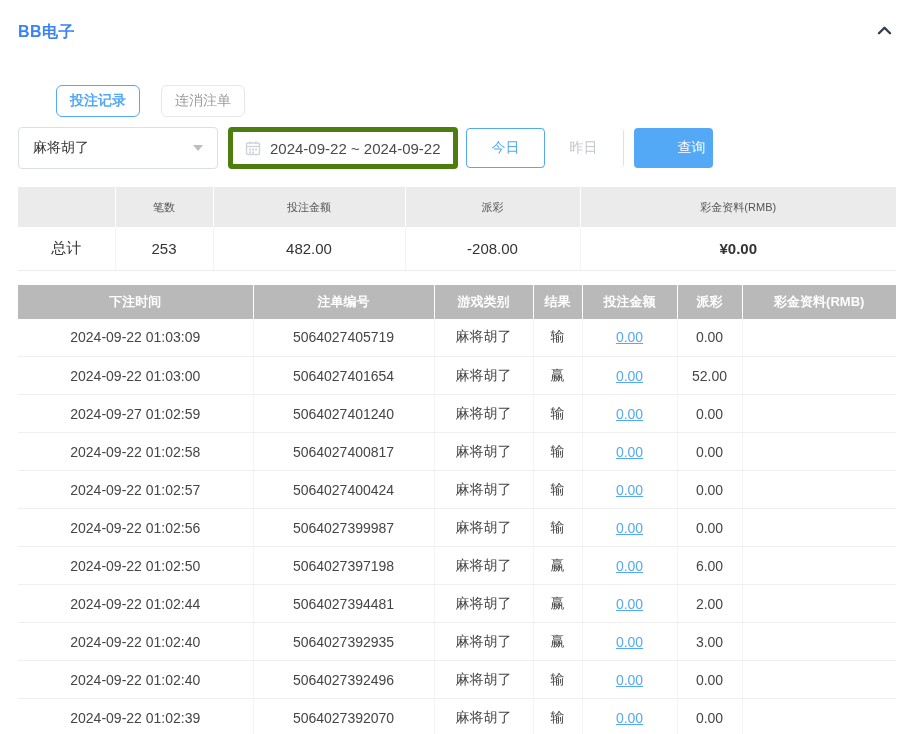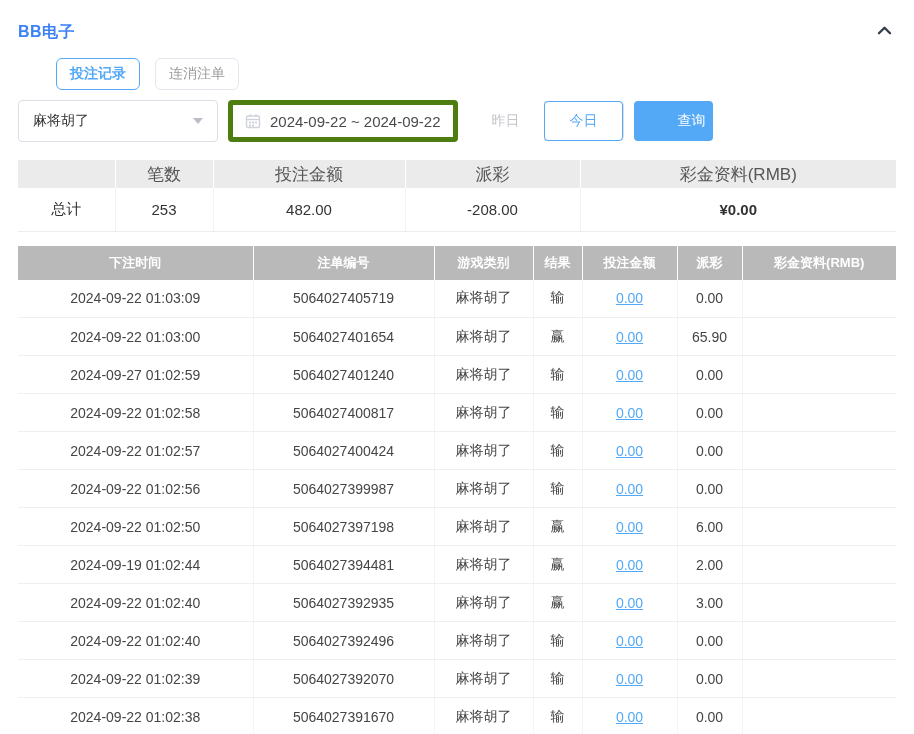--- a/index.html
+++ b/index.html
@@ -14,21 +14,21 @@
 
   
   .panel-header {
     display: flex; align-items: center; justify-content: space-between;
     padding: 19px 0 0 0;
   }
   .panel-title { font-size: 16px; font-weight: bold; color: #3b82f6; letter-spacing: .5px; }
   .collapse-btn { cursor: pointer; display: flex; align-items: center; padding: 2px; }
 
   
-  .tabs { display: flex; gap: 15px; margin-top: 12px; padding-left: 38px; }
+  .tabs { display: flex; gap: 21px; margin-top: 39px; padding-left: 38px; }
   .tab {
     width: 84px; height: 32px;
     display: flex; align-items: center; justify-content: center;
     font-size: 14px; border-radius: 6px; cursor: pointer;
     border: 1px solid #e4e7ed; color: #9b9b9b; background: #fff;
   }
   .tab.active { border-color: #54a9f7; color: #54a9f7; font-weight: bold; }
 
   
   .filters { display: flex; align-items: center; margin-top: 10px; }
@@ -70,21 +70,21 @@
     border: none; border-radius: 4px; cursor: pointer;
     display: flex; align-items: center; justify-content: center; padding-left: 36px;
   }
 
   
   table { border-collapse: collapse; table-layout: fixed; width: 878px; }
   td, th { text-align: center; font-weight: normal; overflow: hidden; white-space: nowrap; }
 
   .summary-table { margin-top: 18px; }
   .summary-table th {
-    background: #ebebeb; height: 28px; font-size: 17px; color: #555;
+    background: #ebebeb; height: 40px; font-size: 11px; color: #555;
     border-right: 1px solid #fff;
   }
   .summary-table th:last-child { border-right: none; }
   .summary-table td {
     height: 43px; font-size: 15px; color: #333;
     border-bottom: 1px solid #ededed; border-right: 1px solid #f3f3f3;
   }
   .summary-table td:last-child { border-right: none; font-weight: bold; }
   .neg { color: #f25970; }
 
@@ -137,22 +137,22 @@
             <rect x="4" y="8.5" width="2" height="2" fill="#cfd3da"></rect>
             <rect x="7" y="8.5" width="2" height="2" fill="#cfd3da"></rect>
             <rect x="10" y="8.5" width="2" height="2" fill="#cfd3da"></rect>
             <rect x="4" y="11.5" width="2" height="2" fill="#cfd3da"></rect>
             <rect x="7" y="11.5" width="2" height="2" fill="#cfd3da"></rect>
           </svg>
       </span>
       <span>2024-09-22 ~ 2024-09-22</span>
     </div>
     <div class="seg-group">
+      <div class="seg-btn active">今日</div>
       <div class="seg-btn">昨日</div>
-      <div class="seg-btn active">今日</div>
     </div>
     <button class="query-btn">查询</button>
   </div>
 
   <table class="summary-table">
     <colgroup>
         <col style="width:97px">
         <col style="width:98px">
         <col style="width:192px">
         <col style="width:175px">
@@ -208,21 +208,21 @@
           <td><a class="bet-link">0.00</a></td>
           <td>0.00</td>
           <td></td>
         </tr>
         <tr>
           <td>2024-09-22 01:03:00</td>
           <td>5064027401654</td>
           <td>麻将胡了</td>
           <td>赢</td>
           <td><a class="bet-link">0.00</a></td>
-          <td>65.90</td>
+          <td>52.00</td>
           <td></td>
         </tr>
         <tr>
           <td>2024-09-27 01:02:59</td>
           <td>5064027401240</td>
           <td>麻将胡了</td>
           <td>输</td>
           <td><a class="bet-link">0.00</a></td>
           <td>0.00</td>
           <td></td>
@@ -257,21 +257,21 @@
         <tr>
           <td>2024-09-22 01:02:50</td>
           <td>5064027397198</td>
           <td>麻将胡了</td>
           <td>赢</td>
           <td><a class="bet-link">0.00</a></td>
           <td>6.00</td>
           <td></td>
         </tr>
         <tr>
-          <td>2024-09-19 01:02:44</td>
+          <td>2024-09-22 01:02:44</td>
           <td>5064027394481</td>
           <td>麻将胡了</td>
           <td>赢</td>
           <td><a class="bet-link">0.00</a></td>
           <td>2.00</td>
           <td></td>
         </tr>
         <tr>
           <td>2024-09-22 01:02:40</td>
           <td>5064027392935</td>

